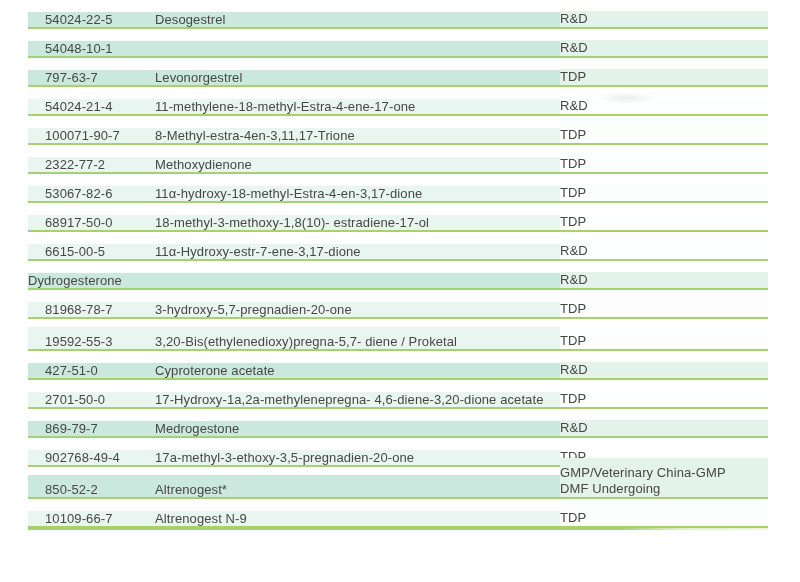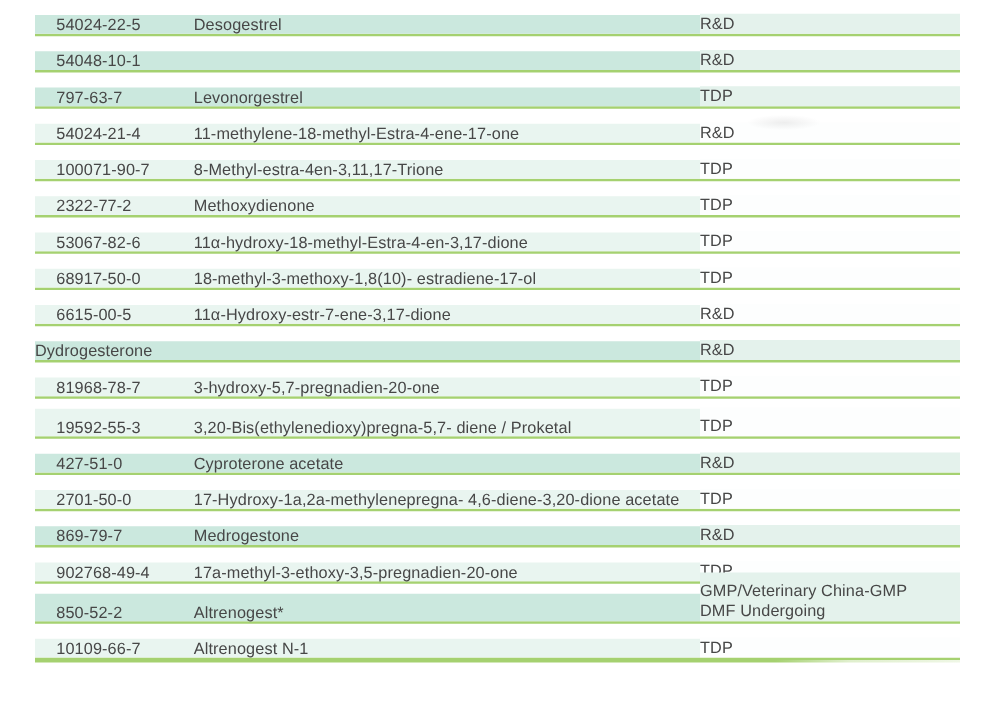--- a/index.html
+++ b/index.html
@@ -226,20 +226,20 @@
       <div class="cell cas">850-52-2</div>
       <div class="cell name">Altrenogest*</div>
     </div>
     <div class="cell status">GMP/Veterinary China-GMP
 DMF Undergoing</div>
   </div>
 
   <div class="row light">
     <div class="left">
       <div class="cell cas">10109-66-7</div>
-      <div class="cell name">Altrenogest N-1</div>
+      <div class="cell name">Altrenogest N-9</div>
     </div>
     <div class="cell status">TDP</div>
   </div>
 <div class="last-divider"></div>
     </div>
   <div class="smudge"></div>
 </div>
 
 </body></html>

